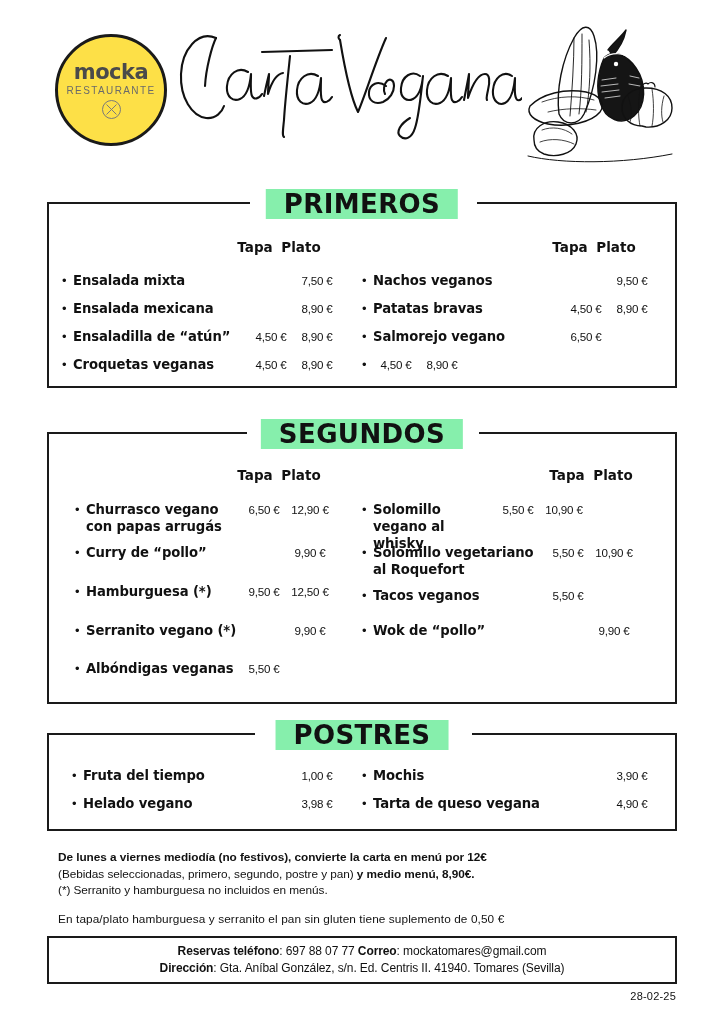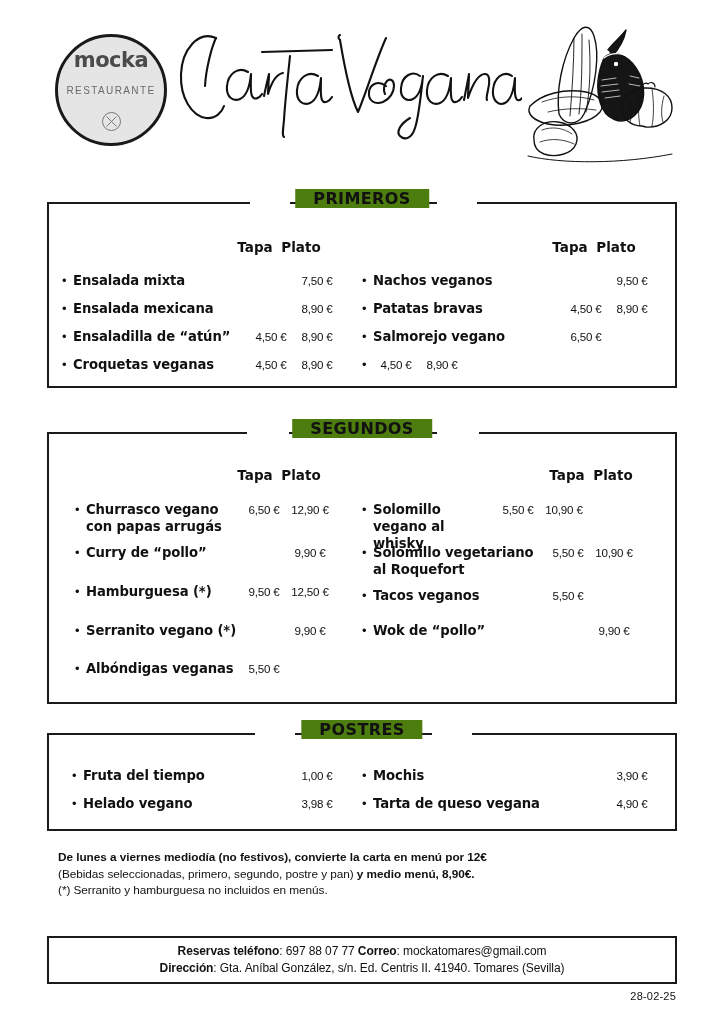--- a/index.html
+++ b/index.html
@@ -14,22 +14,21 @@
 
   
   .header { position: absolute; left: 0; top: 0; width: 724px; height: 178px; }
 
   .logo-wrap { position: absolute; left: 55px; top: 34px; width: 112px; height: 112px; }
   .logo-circle {
     position: absolute; inset: 0;
     border: 3px solid #1a1a1a; border-radius: 50%;
     display: flex; flex-direction: column;
     align-items: center; justify-content: center;
-    background: #e5e5e5;
-    gap: 12px;
+    background: #fde047;
   }
   .logo-word {
     font-size: 21px; font-weight: 700; letter-spacing: -0.5px;
     color: #4a4a4a; line-height: 1; font-family: "DejaVu Sans", sans-serif;
   }
   .logo-sub {
     font-size: 10px; letter-spacing: 1.4px; color: #6a6a6a;
     margin-top: 3px; line-height: 1;
   }
   .logo-badge {
@@ -49,22 +48,22 @@
 
   
   .section { position: absolute; }
   .sec-box {
     position: absolute; inset: 0;
     border: 2px solid #1a1a1a;
     background: transparent;
   }
   .sec-title {
     position: absolute; top: -13px; left: 50%; transform: translateX(-50%);
-    background: #4d7c0f; padding: 0 18px;
-    font-size: 16px; font-weight: 700; letter-spacing: 0.4px;
+    background: #86efac; padding: 0 18px;
+    font-size: 26px; font-weight: 700; letter-spacing: 0.4px;
     color: #111; white-space: nowrap; z-index: 3;
     font-family: "DejaVu Sans", sans-serif;
   }
   
   .gap-l, .gap-r {
     position: absolute; top: -6px; height: 10px; background: #fff; z-index: 2;
   }
 
   .cols { position: absolute; inset: 0; display: flex; }
   .col { position: relative; flex: 1 1 0; }
@@ -396,20 +395,21 @@
       </div>
     </div>
   </div>
 
   <div class="notes">
     <div class="note-line note-b">De lunes a viernes mediodía (no festivos), convierte la carta en menú por 12€</div>
     <div class="note-line">
       <span>(Bebidas seleccionadas, primero, segundo, postre y pan)</span><span class="note-b"> y medio menú, 8,90€.</span>
     </div>
     <div class="note-line">(*) Serranito y hamburguesa no incluidos en menús.</div>
+    <div class="note-gluten">En tapa/plato hamburguesa y serranito el pan sin gluten tiene suplemento de 0,50 €</div>
   </div>
 
   <div class="contact">
     <div class="c-line">
       <span class="c-b">Reservas teléfono</span><span>: 697 88 07 77 </span><span class="c-b">Correo</span><span>: mockatomares@gmail.com</span>
     </div>
     <div class="c-line">
       <span class="c-b">Dirección</span><span>: Gta. Aníbal González, s/n. Ed. Centris II. 41940. Tomares (Sevilla)</span>
     </div>
   </div>

